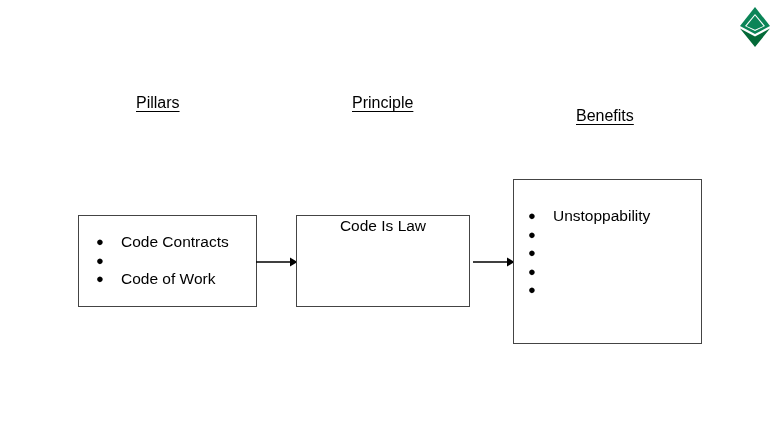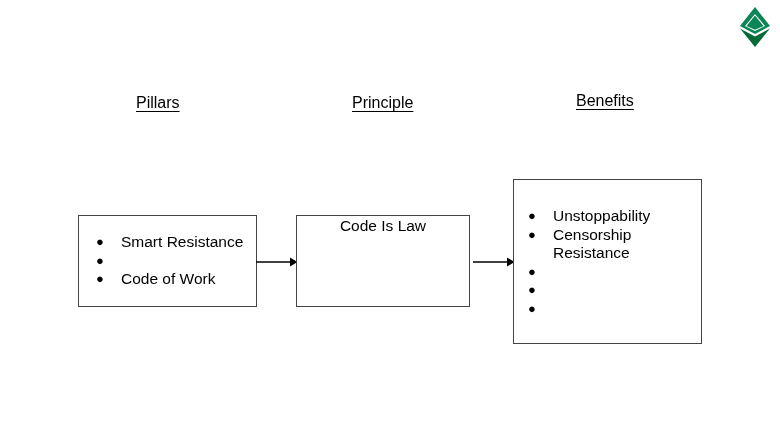--- a/index.html
+++ b/index.html
@@ -39,21 +39,21 @@
     font-size: 16px;
     font-weight: 400;
     line-height: 20px;
     color: #000000;
     text-decoration: underline;
     text-underline-offset: 3px;
     white-space: nowrap;
   }
   .col-heading.h1 { left: 136px; top: 93px; }
   .col-heading.h2 { left: 352px; top: 93px; }
-  .col-heading.h3 { left: 576px; top: 91px; }
+  .col-heading.h3 { left: 576px; top: 106px; }
 
   
   .box {
     position: absolute;
     background: #ffffff;
     border: 1.4px solid #444444;
     box-sizing: border-box;
   }
   .box-pillars {
     left: 78px;
@@ -144,21 +144,21 @@
   </div>
 
   <div class="col-heading h1">Pillars</div>
   <div class="col-heading h2">Principle</div>
   <div class="col-heading h3">Benefits</div>
 
   <div class="box box-pillars">
     <ul class="bullet-list pillars-list">
       <li class="bullet-item">
         <span class="bullet-dot">●</span>
-        <span class="bullet-text">Smart Resistance</span>
+        <span class="bullet-text">Code Contracts</span>
       </li>
       <li class="bullet-item">
         <span class="bullet-dot">●</span>
       </li>
       <li class="bullet-item">
         <span class="bullet-dot">●</span>
         <span class="bullet-text">Code of Work</span>
       </li>
     </ul>
   </div>
@@ -182,22 +182,20 @@
   </div>
 
   <div class="box box-benefits">
     <ul class="bullet-list benefits-list">
       <li class="bullet-item">
         <span class="bullet-dot">●</span>
         <span class="bullet-text">Unstoppability</span>
       </li>
       <li class="bullet-item">
         <span class="bullet-dot">●</span>
-        <span class="bullet-text">Censorship
-Resistance</span>
       </li>
       <li class="bullet-item">
         <span class="bullet-dot">●</span>
       </li>
       <li class="bullet-item">
         <span class="bullet-dot">●</span>
       </li>
       <li class="bullet-item">
         <span class="bullet-dot">●</span>
       </li>

